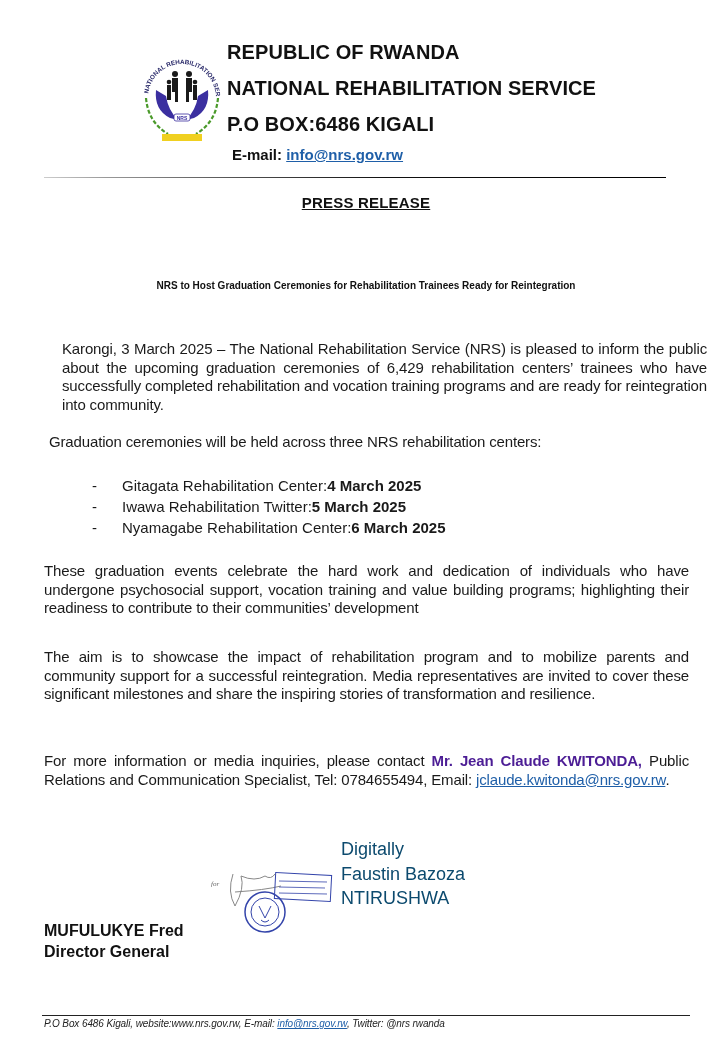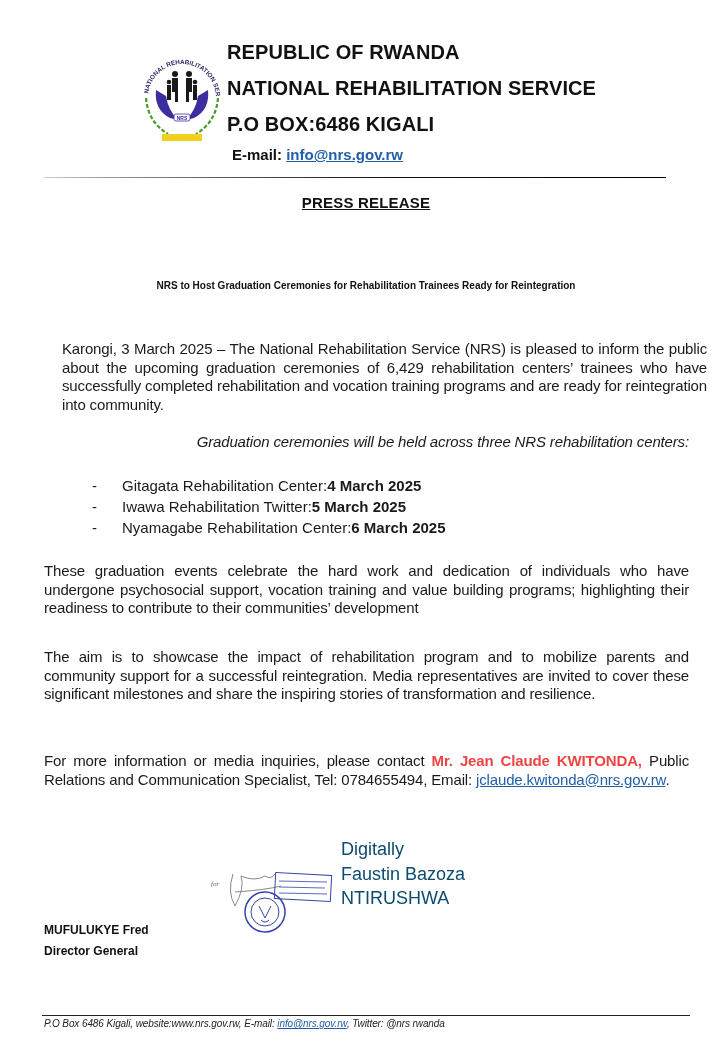--- a/index.html
+++ b/index.html
@@ -5,25 +5,25 @@
   html, body { margin:0; padding:0; background:#ffffff; }
   body { width:719px; height:1045px; position:relative; overflow:hidden; color:#111; font-family:"Liberation Sans", sans-serif; }
   .abs { position:absolute; }
   .hdr { left:227px; font-weight:bold; font-size:20px; color:#111; letter-spacing:0.1px; }
   .hdr-email { left:232px; top:146px; font-weight:bold; font-size:15px; }
   a.link { color:#1f5fa8; text-decoration:underline; }
   .rule-top { left:44px; top:177px; width:622px; height:1px; background:linear-gradient(to right,#ccc 0%, #999 10%, #555 30%, #111 55%, #000 100%); }
   .press { left:0; width:732px; top:194px; text-align:center; font-weight:bold; font-size:15px; text-decoration:underline; letter-spacing:0.2px; }
   .title { left:60px; width:612px; top:275px; text-align:center; font-weight:bold; font-size:10px; line-height:22px; }
   .para { left:44px; width:645px; font-size:15px; line-height:18.6px; text-align:justify; color:#1a1a1a; letter-spacing:-0.15px; }
-  .para b { color:#ef4444; }
+  .para b { color:#4c1d95; }
   .list { left:92px; font-size:15px; line-height:21px; color:#1a1a1a; }
   .list .item { display:flex; }
   .list .dash { width:30px; }
-  .sig-name { left:44px; top:920px; font-weight:bold; font-size:12px; line-height:21px; }
+  .sig-name { left:44px; top:920px; font-weight:bold; font-size:16px; line-height:21px; }
   .digital { left:341px; top:837px; font-size:18px; line-height:24.5px; color:#0c4a6e; }
   .rule-bottom { left:42px; top:1015px; width:648px; height:1px; background:#222; }
   .footer { left:44px; top:1018px; font-size:10px; font-style:italic; color:#222; letter-spacing:-0.1px; }
 </style>
 </head>
 <body>
 
 <div class="abs" style="left:134px;top:48px;width:96px;height:96px;">
   <svg width="96" height="96" viewBox="0 0 96 96">
     <defs>
@@ -60,21 +60,21 @@
   <span>E-mail: </span><a class="link">info@nrs.gov.rw</a>
 </div>
 <div class="abs rule-top"></div>
 
 <div class="abs press">PRESS RELEASE</div>
 
 <div class="abs title">NRS to Host Graduation Ceremonies for Rehabilitation Trainees Ready for Reintegration</div>
 
 <div class="abs para" style="top:340px;margin-left:18px;">Karongi, 3 March 2025 – The National Rehabilitation Service (NRS) is pleased to inform the public about the upcoming graduation ceremonies of 6,429 rehabilitation centers’ trainees who have successfully completed rehabilitation and vocation training programs and are ready for reintegration into community.</div>
 
-<div class="abs para" style="top:433px;left:49px;width:640px;text-align:right;font-style:italic;">Graduation ceremonies will be held across three NRS rehabilitation centers:</div>
+<div class="abs para" style="top:433px;left:49px;width:640px;text-align:left;">Graduation ceremonies will be held across three NRS rehabilitation centers:</div>
 
 <div class="abs list" style="top:475px;">
   <div class="item">
     <span class="dash">-</span>
     <span>Gitagata Rehabilitation Center: </span>
       <b>4 March 2025</b>
   </div>
   <div class="item">
     <span class="dash">-</span>
     <span>Iwawa Rehabilitation Twitter: </span>

